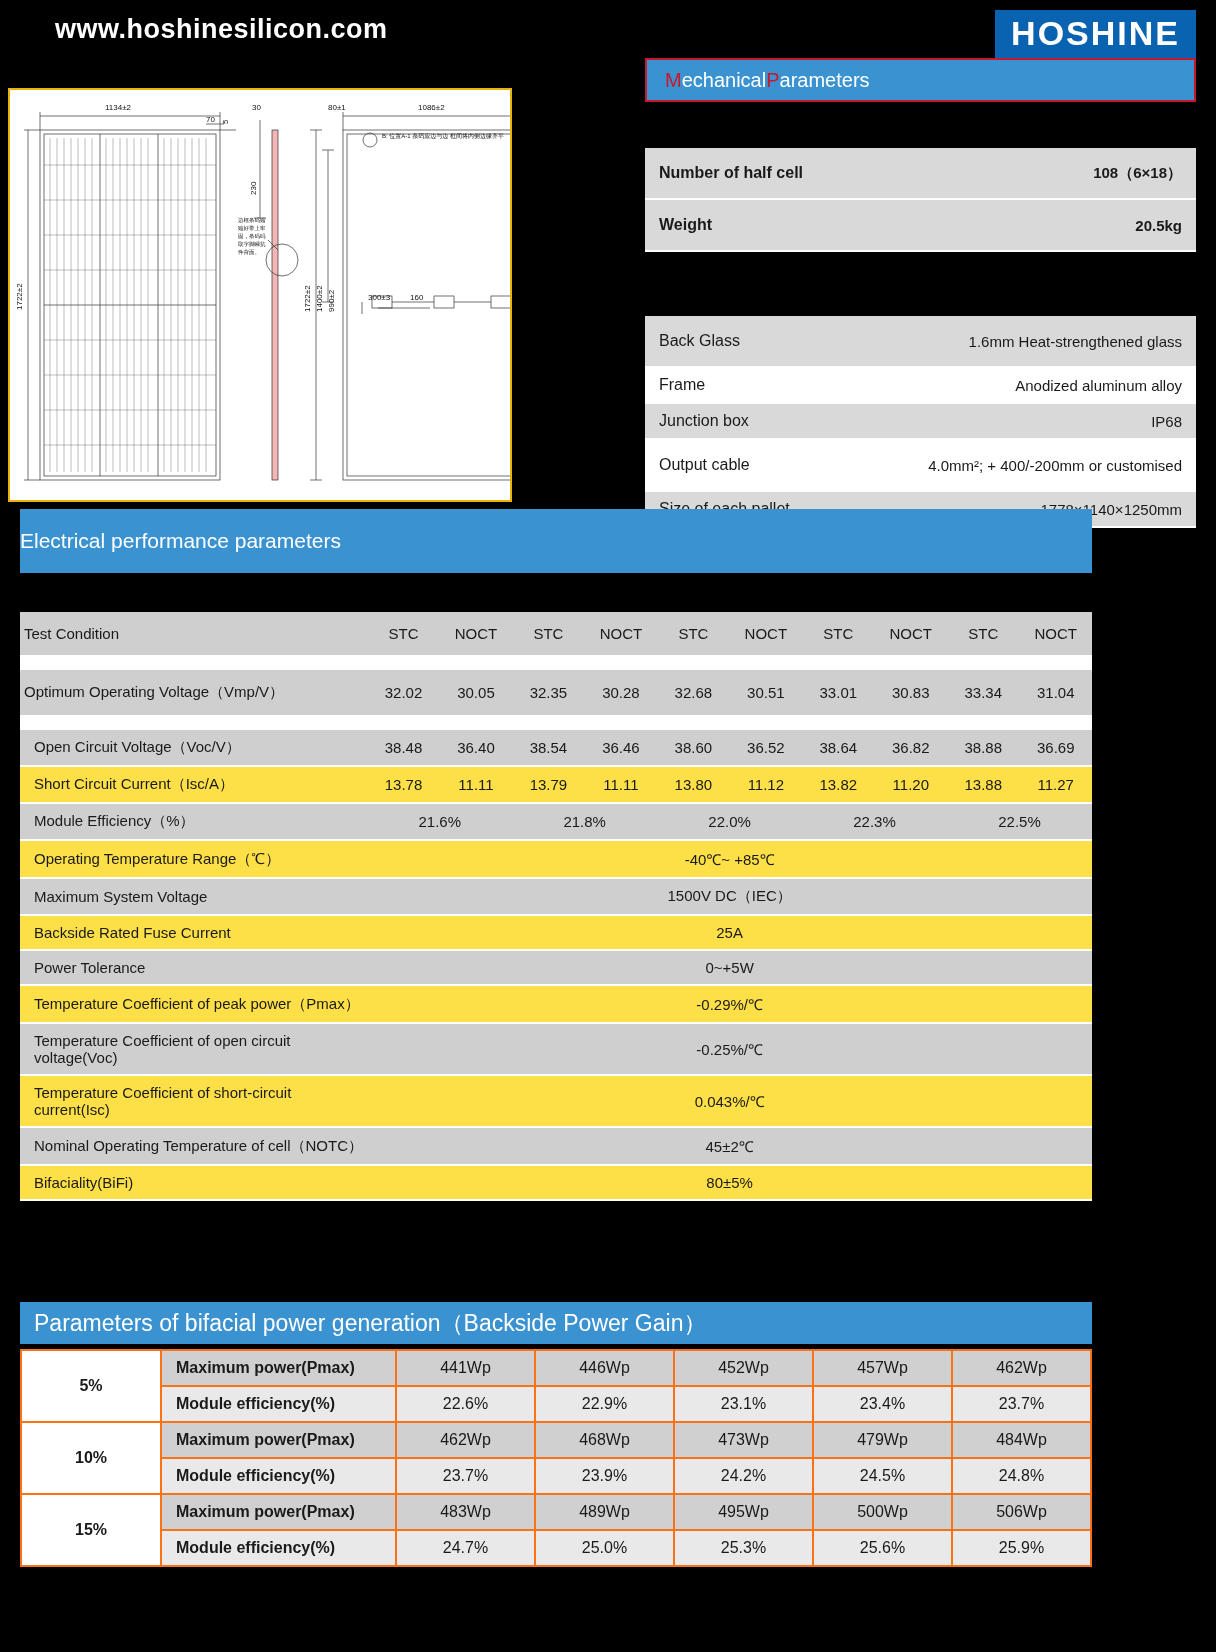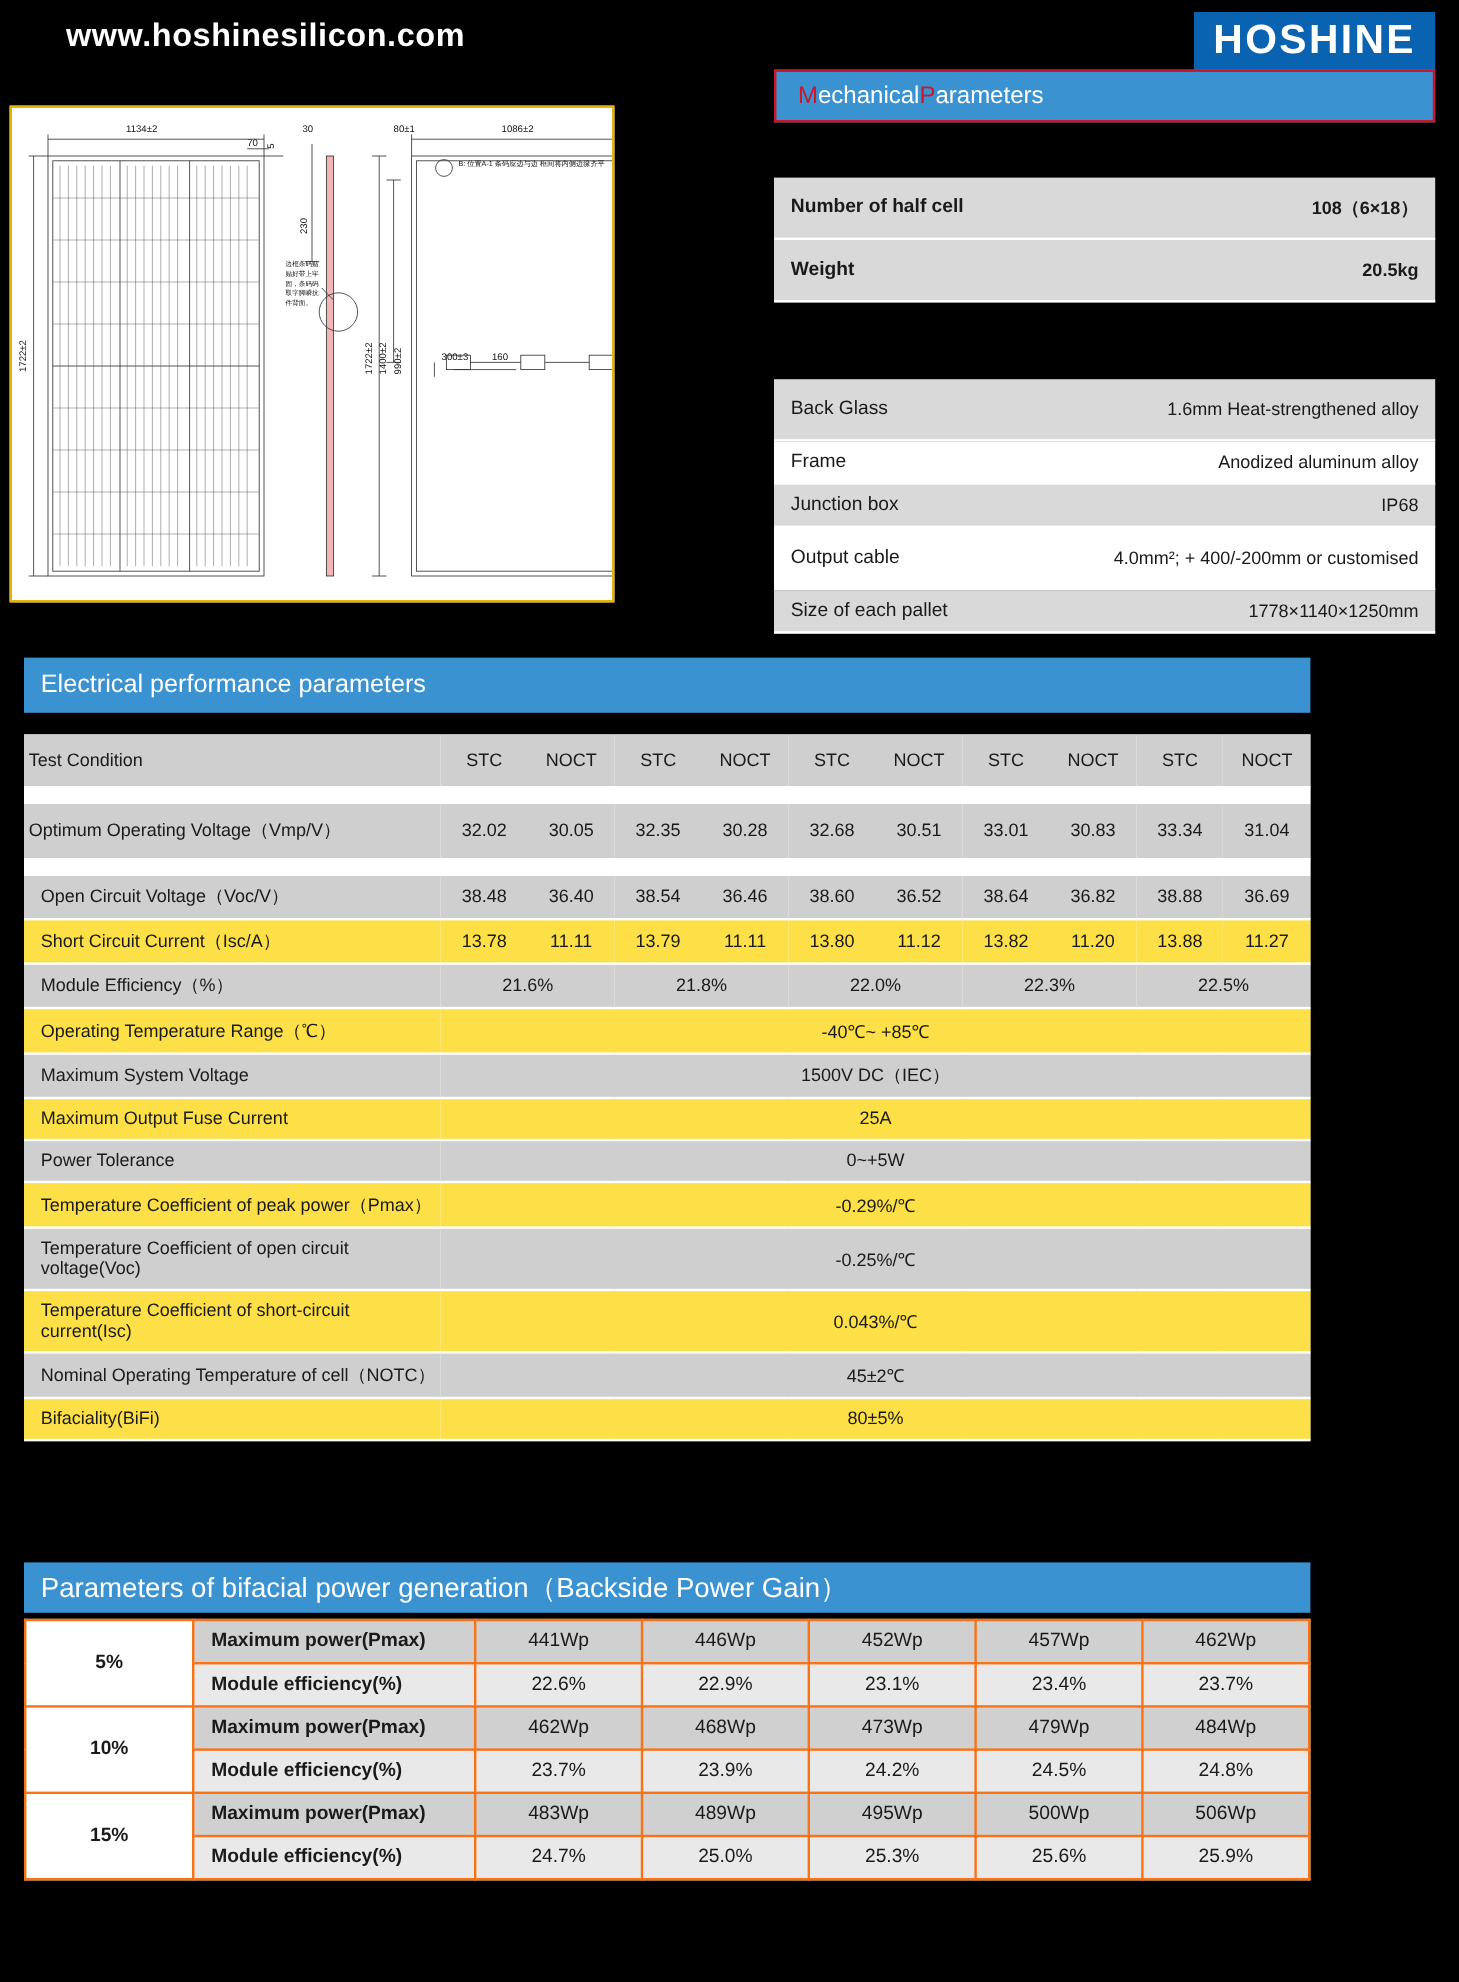--- a/index.html
+++ b/index.html
@@ -94,25 +94,24 @@
     width: 504px; height: 414px;
     background: #ffffff;
     border: 2px solid #eab308;
     overflow: hidden;
   }
   .drawing svg { display: block; }
 
   
   .elec-title {
     position: absolute;
-    left: 20px; top: 548px;
-    width: 1072px; height: 46px;
+    left: 20px; top: 509px;
+    width: 1072px; height: 64px;
     background: #3b92d1;
     display: flex; align-items: center;
-    padding-left: 14px;
     color: #ffffff;
     font-size: 21px;
   }
   .elec-table {
     position: absolute;
     left: 20px; top: 612px;
     width: 1072px;
     border-collapse: collapse;
     background: #ffffff;
   }
@@ -325,21 +324,21 @@
     </div>
     <div class="mech-row tall">
       <div class="k">Weight</div>
       <div class="v">20.5kg</div>
     </div>
   </div>
 
   <div class="mech-box2">
     <div class="mech-row tall">
       <div class="k">Back Glass</div>
-      <div class="v">1.6mm Heat-strengthened alloy</div>
+      <div class="v">1.6mm Heat-strengthened glass</div>
     </div>
     <div class="mech-row alt">
       <div class="k">Frame</div>
       <div class="v">Anodized aluminum alloy</div>
     </div>
     <div class="mech-row">
       <div class="k">Junction box</div>
       <div class="v">IP68</div>
     </div>
     <div class="mech-row alt tall">
@@ -424,21 +423,21 @@
       </tr>
       <tr class="white">
         <td class="label">Operating Temperature Range（℃）</td>
         <td class="wide" colspan="10">-40℃~ +85℃</td>
       </tr>
       <tr class="grey">
         <td class="label">Maximum System Voltage</td>
         <td class="wide" colspan="10">1500V DC（IEC）</td>
       </tr>
       <tr class="white">
-        <td class="label">Maximum Output Fuse Current</td>
+        <td class="label">Backside Rated Fuse Current</td>
         <td class="wide" colspan="10">25A</td>
       </tr>
       <tr class="grey">
         <td class="label">Power Tolerance</td>
         <td class="wide" colspan="10">0~+5W</td>
       </tr>
       <tr class="white">
         <td class="label">Temperature Coefficient of peak power（Pmax）</td>
         <td class="wide" colspan="10">-0.29%/℃</td>
       </tr>

